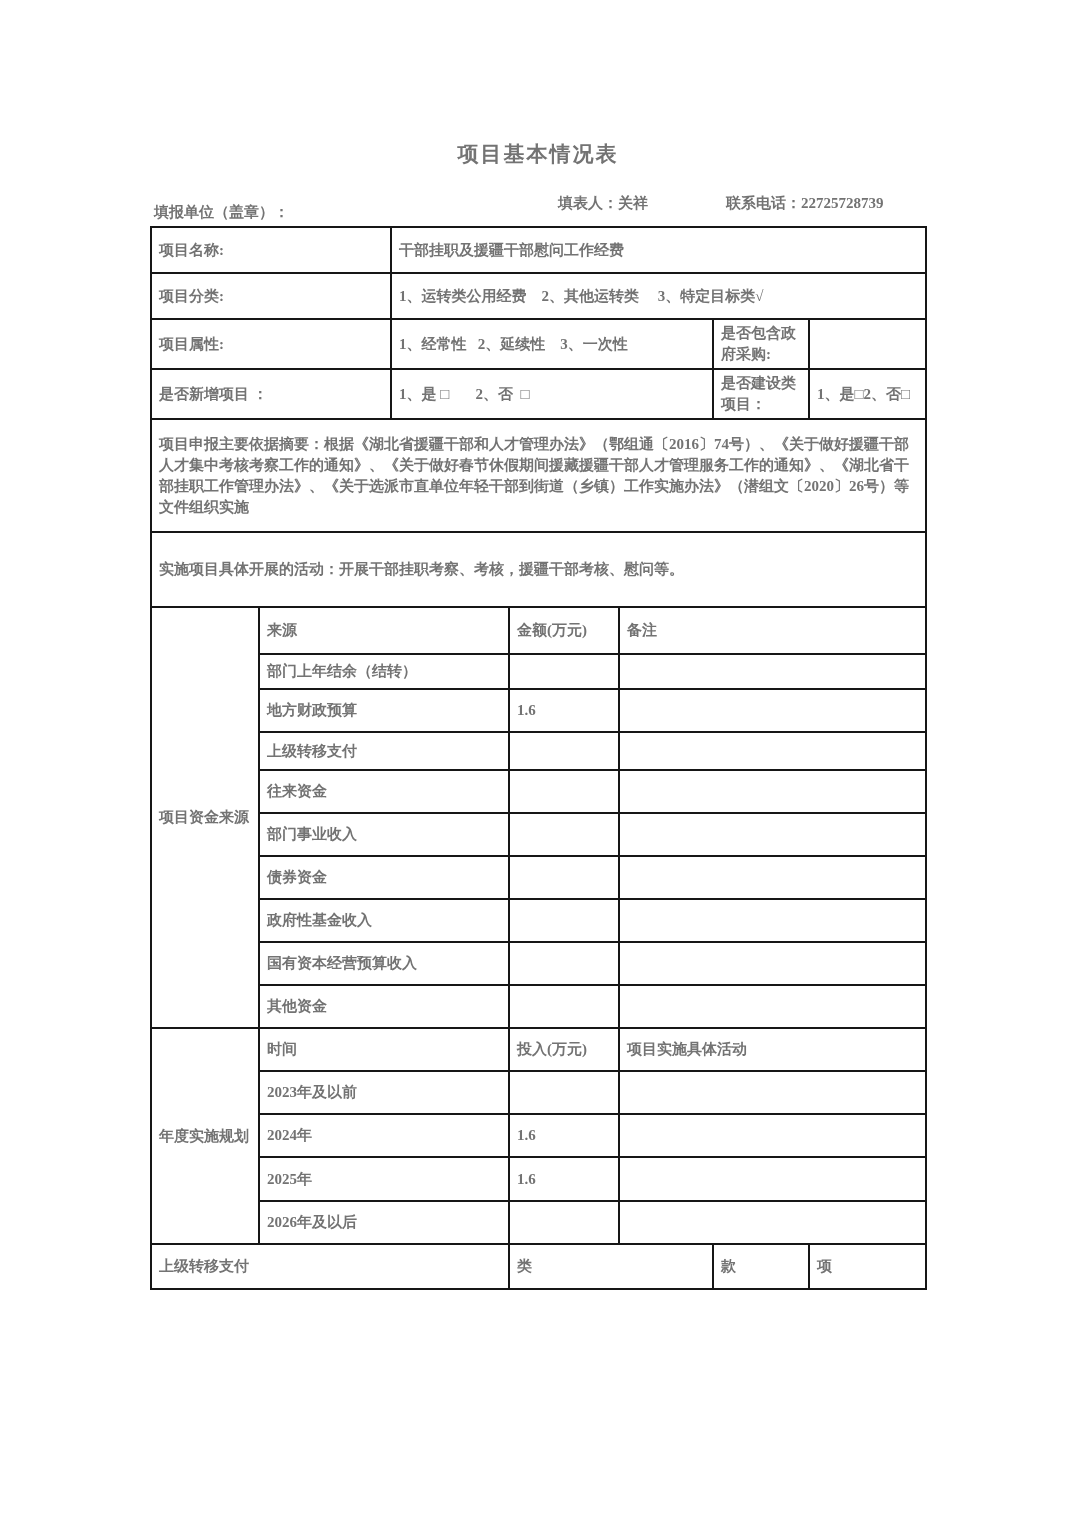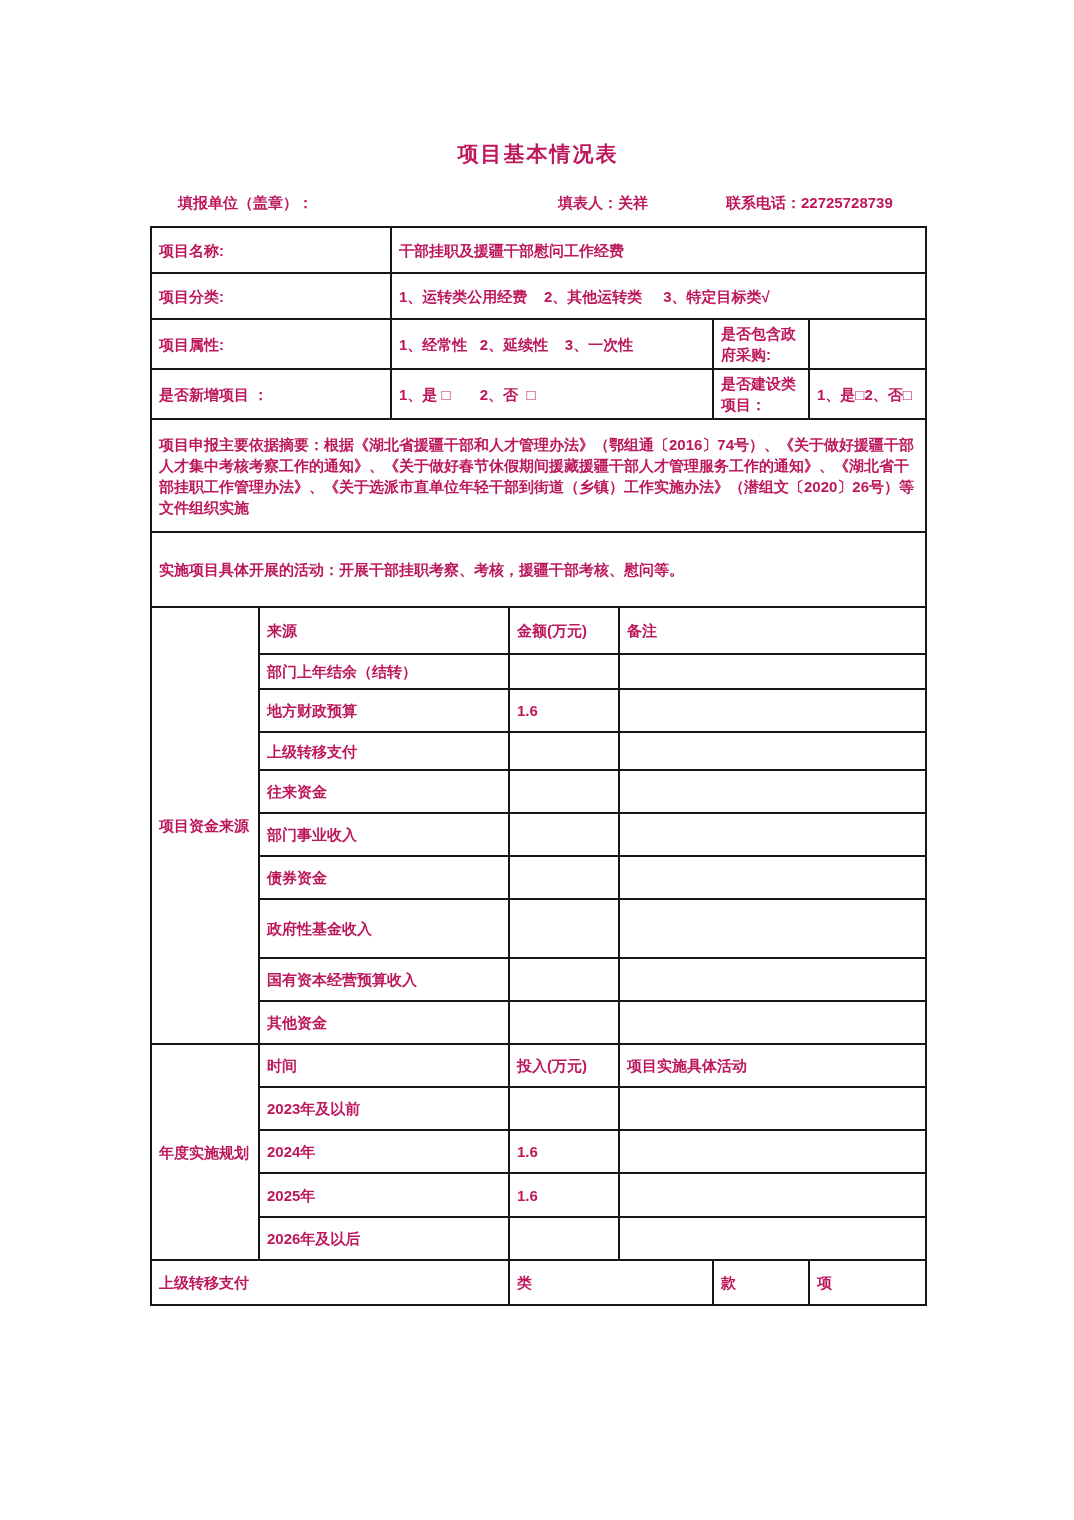--- a/index.html
+++ b/index.html
@@ -5,42 +5,42 @@
   html, body {
     margin: 0;
     padding: 0;
     background: #ffffff;
   }
   .page {
     position: relative;
     width: 1074px;
     height: 1520px;
     background: #ffffff;
-    font-family: Liberation Sans, sans-serif;
+    font-family: Liberation Serif, serif;
     font-weight: 700;
-    color: #be185d;
+    color: #737373;
   }
   .sheet {
     position: absolute;
     left: 150px;
     top: 140px;
     width: 776px;
   }
   .doc-title {
     text-align: center;
     font-size: 21px;
     letter-spacing: 2px;
     margin: 0 0 20px 0;
   }
   .meta-line {
     position: relative;
     height: 38px;
     font-size: 15px;
   }
-  .meta-unit   { position: absolute; left: 4px;   top: 6px; margin-left: 24px; }
+  .meta-unit   { position: absolute; left: 4px;   top: 15px; }
   .meta-filler { position: absolute; left: 408px; top: 6px; }
   .meta-phone  { position: absolute; left: 576px; top: 6px; }
 
   table.form {
     border-collapse: collapse;
     table-layout: fixed;
     width: 776px;
     border-radius: 9px;
   }
   table.form td {
@@ -151,21 +151,21 @@
         <tr style="height:43px">
           <td colspan="2">部门事业收入</td>
           <td></td>
           <td colspan="3"></td>
         </tr>
         <tr style="height:43px">
           <td colspan="2">债券资金</td>
           <td></td>
           <td colspan="3"></td>
         </tr>
-        <tr style="height:59px">
+        <tr style="height:43px">
           <td colspan="2">政府性基金收入</td>
           <td></td>
           <td colspan="3"></td>
         </tr>
         <tr style="height:43px">
           <td colspan="2">国有资本经营预算收入</td>
           <td></td>
           <td colspan="3"></td>
         </tr>
         <tr style="height:43px">

